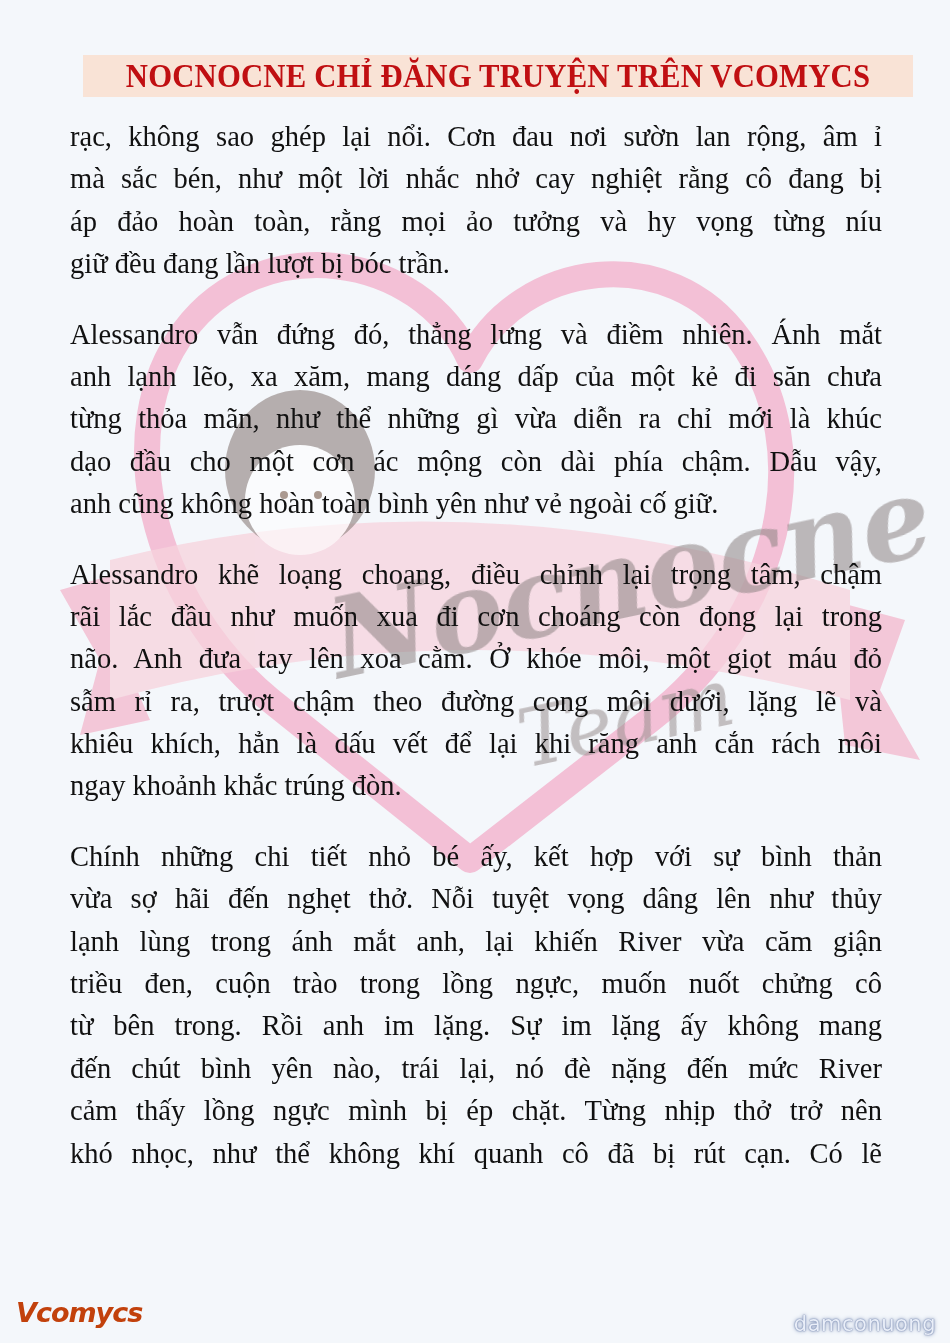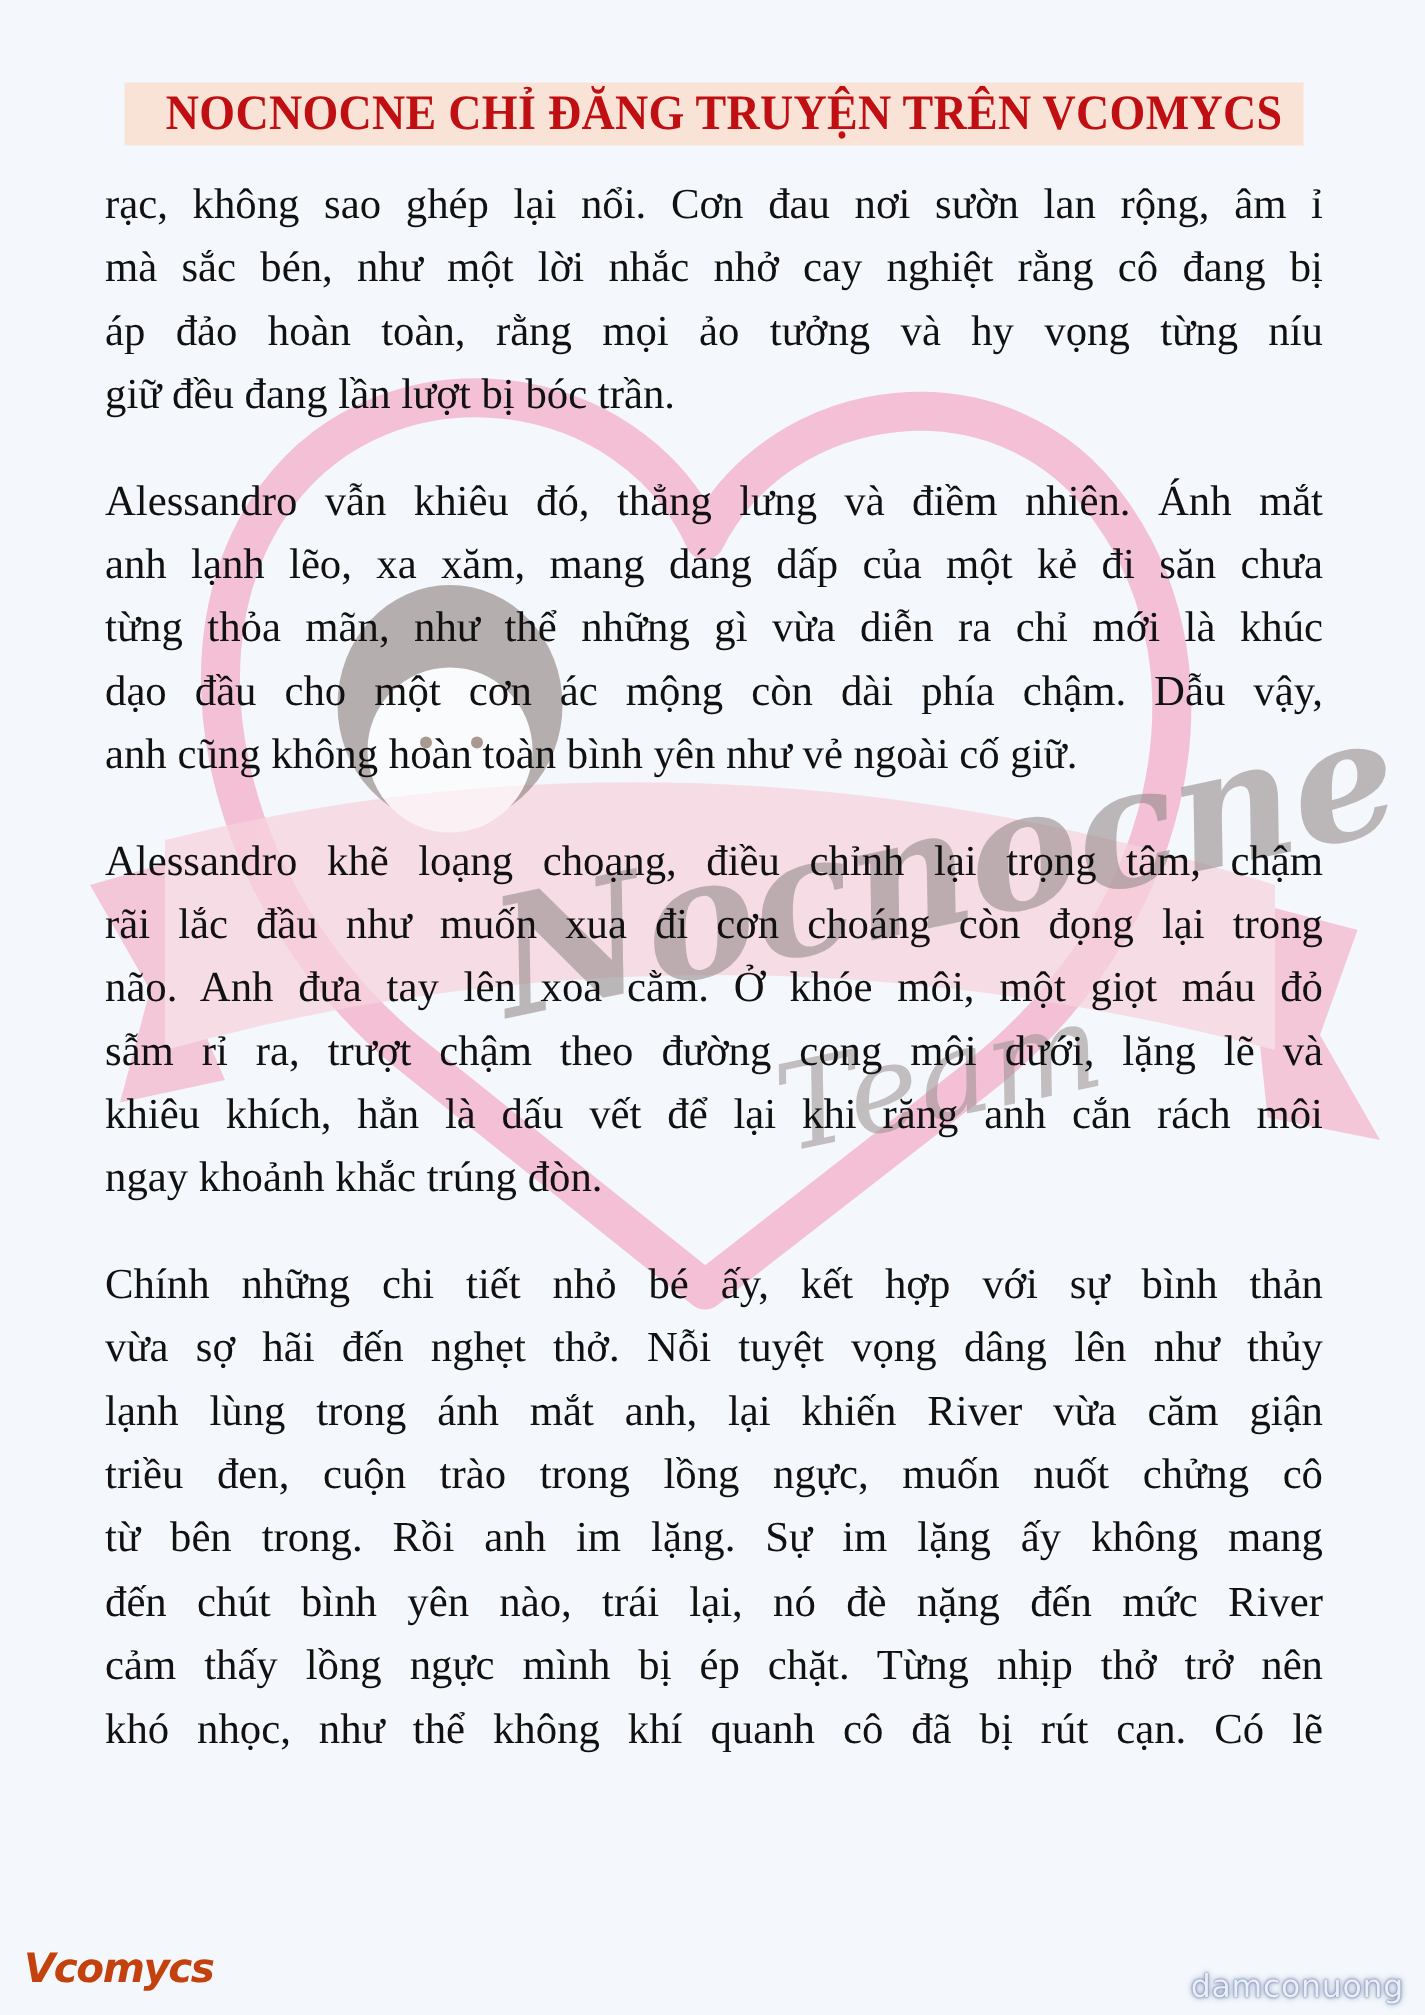--- a/index.html
+++ b/index.html
@@ -3,21 +3,21 @@
 <meta charset="utf-8">
 <style>
   html, body { margin: 0; padding: 0; }
   body {
     width: 950px; height: 1343px; overflow: hidden;
     background: #f4f7fb;
     position: relative;
     font-family: "Liberation Serif", "DejaVu Serif", serif;
   }
   .watermark { position: absolute; left: 0; top: 0; width: 950px; height: 1343px; pointer-events: none; z-index: 1; }
-  .title-wrap { position: absolute; top: 55px; left: 83px; width: 786px; height: 42px; background: #f9e3d6; z-index: 2; }
+  .title-wrap { position: absolute; top: 55px; left: 83px; width: 786px; height: 42px; background: #f9e3d6; z-index: 2; padding-left: 44px; }
   .title {
     position: absolute; left: 0; right: 0; top: 0; bottom: 0;
     text-align: center; color: #c00f12; font-weight: bold;
     font-size: 33px; line-height: 42px; letter-spacing: 0.2px;
     transform: scaleX(0.93); transform-origin: center;
     white-space: nowrap;
   }
   .content { position: absolute; left: 70px; top: 116px; width: 812px; z-index: 2; }
   .para { margin: 0 0 28px 0; }
   .line {
@@ -57,21 +57,21 @@
 </div>
 
 <div class="content">
   <div class="para">
     <span class="line">rạc, không sao ghép lại nổi. Cơn đau nơi sườn lan rộng, âm ỉ</span>
     <span class="line">mà sắc bén, như một lời nhắc nhở cay nghiệt rằng cô đang bị</span>
     <span class="line">áp đảo hoàn toàn, rằng mọi ảo tưởng và hy vọng từng níu</span>
     <span class="line last">giữ đều đang lần lượt bị bóc trần.</span>
   </div>
   <div class="para">
-    <span class="line">Alessandro vẫn khiêu đó, thẳng lưng và điềm nhiên. Ánh mắt</span>
+    <span class="line">Alessandro vẫn đứng đó, thẳng lưng và điềm nhiên. Ánh mắt</span>
     <span class="line">anh lạnh lẽo, xa xăm, mang dáng dấp của một kẻ đi săn chưa</span>
     <span class="line">từng thỏa mãn, như thể những gì vừa diễn ra chỉ mới là khúc</span>
     <span class="line">dạo đầu cho một cơn ác mộng còn dài phía chậm. Dẫu vậy,</span>
     <span class="line last">anh cũng không hoàn toàn bình yên như vẻ ngoài cố giữ.</span>
   </div>
   <div class="para">
     <span class="line">Alessandro khẽ loạng choạng, điều chỉnh lại trọng tâm, chậm</span>
     <span class="line">rãi lắc đầu như muốn xua đi cơn choáng còn đọng lại trong</span>
     <span class="line">não. Anh đưa tay lên xoa cằm. Ở khóe môi, một giọt máu đỏ</span>
     <span class="line">sẫm rỉ ra, trượt chậm theo đường cong môi dưới, lặng lẽ và</span>

